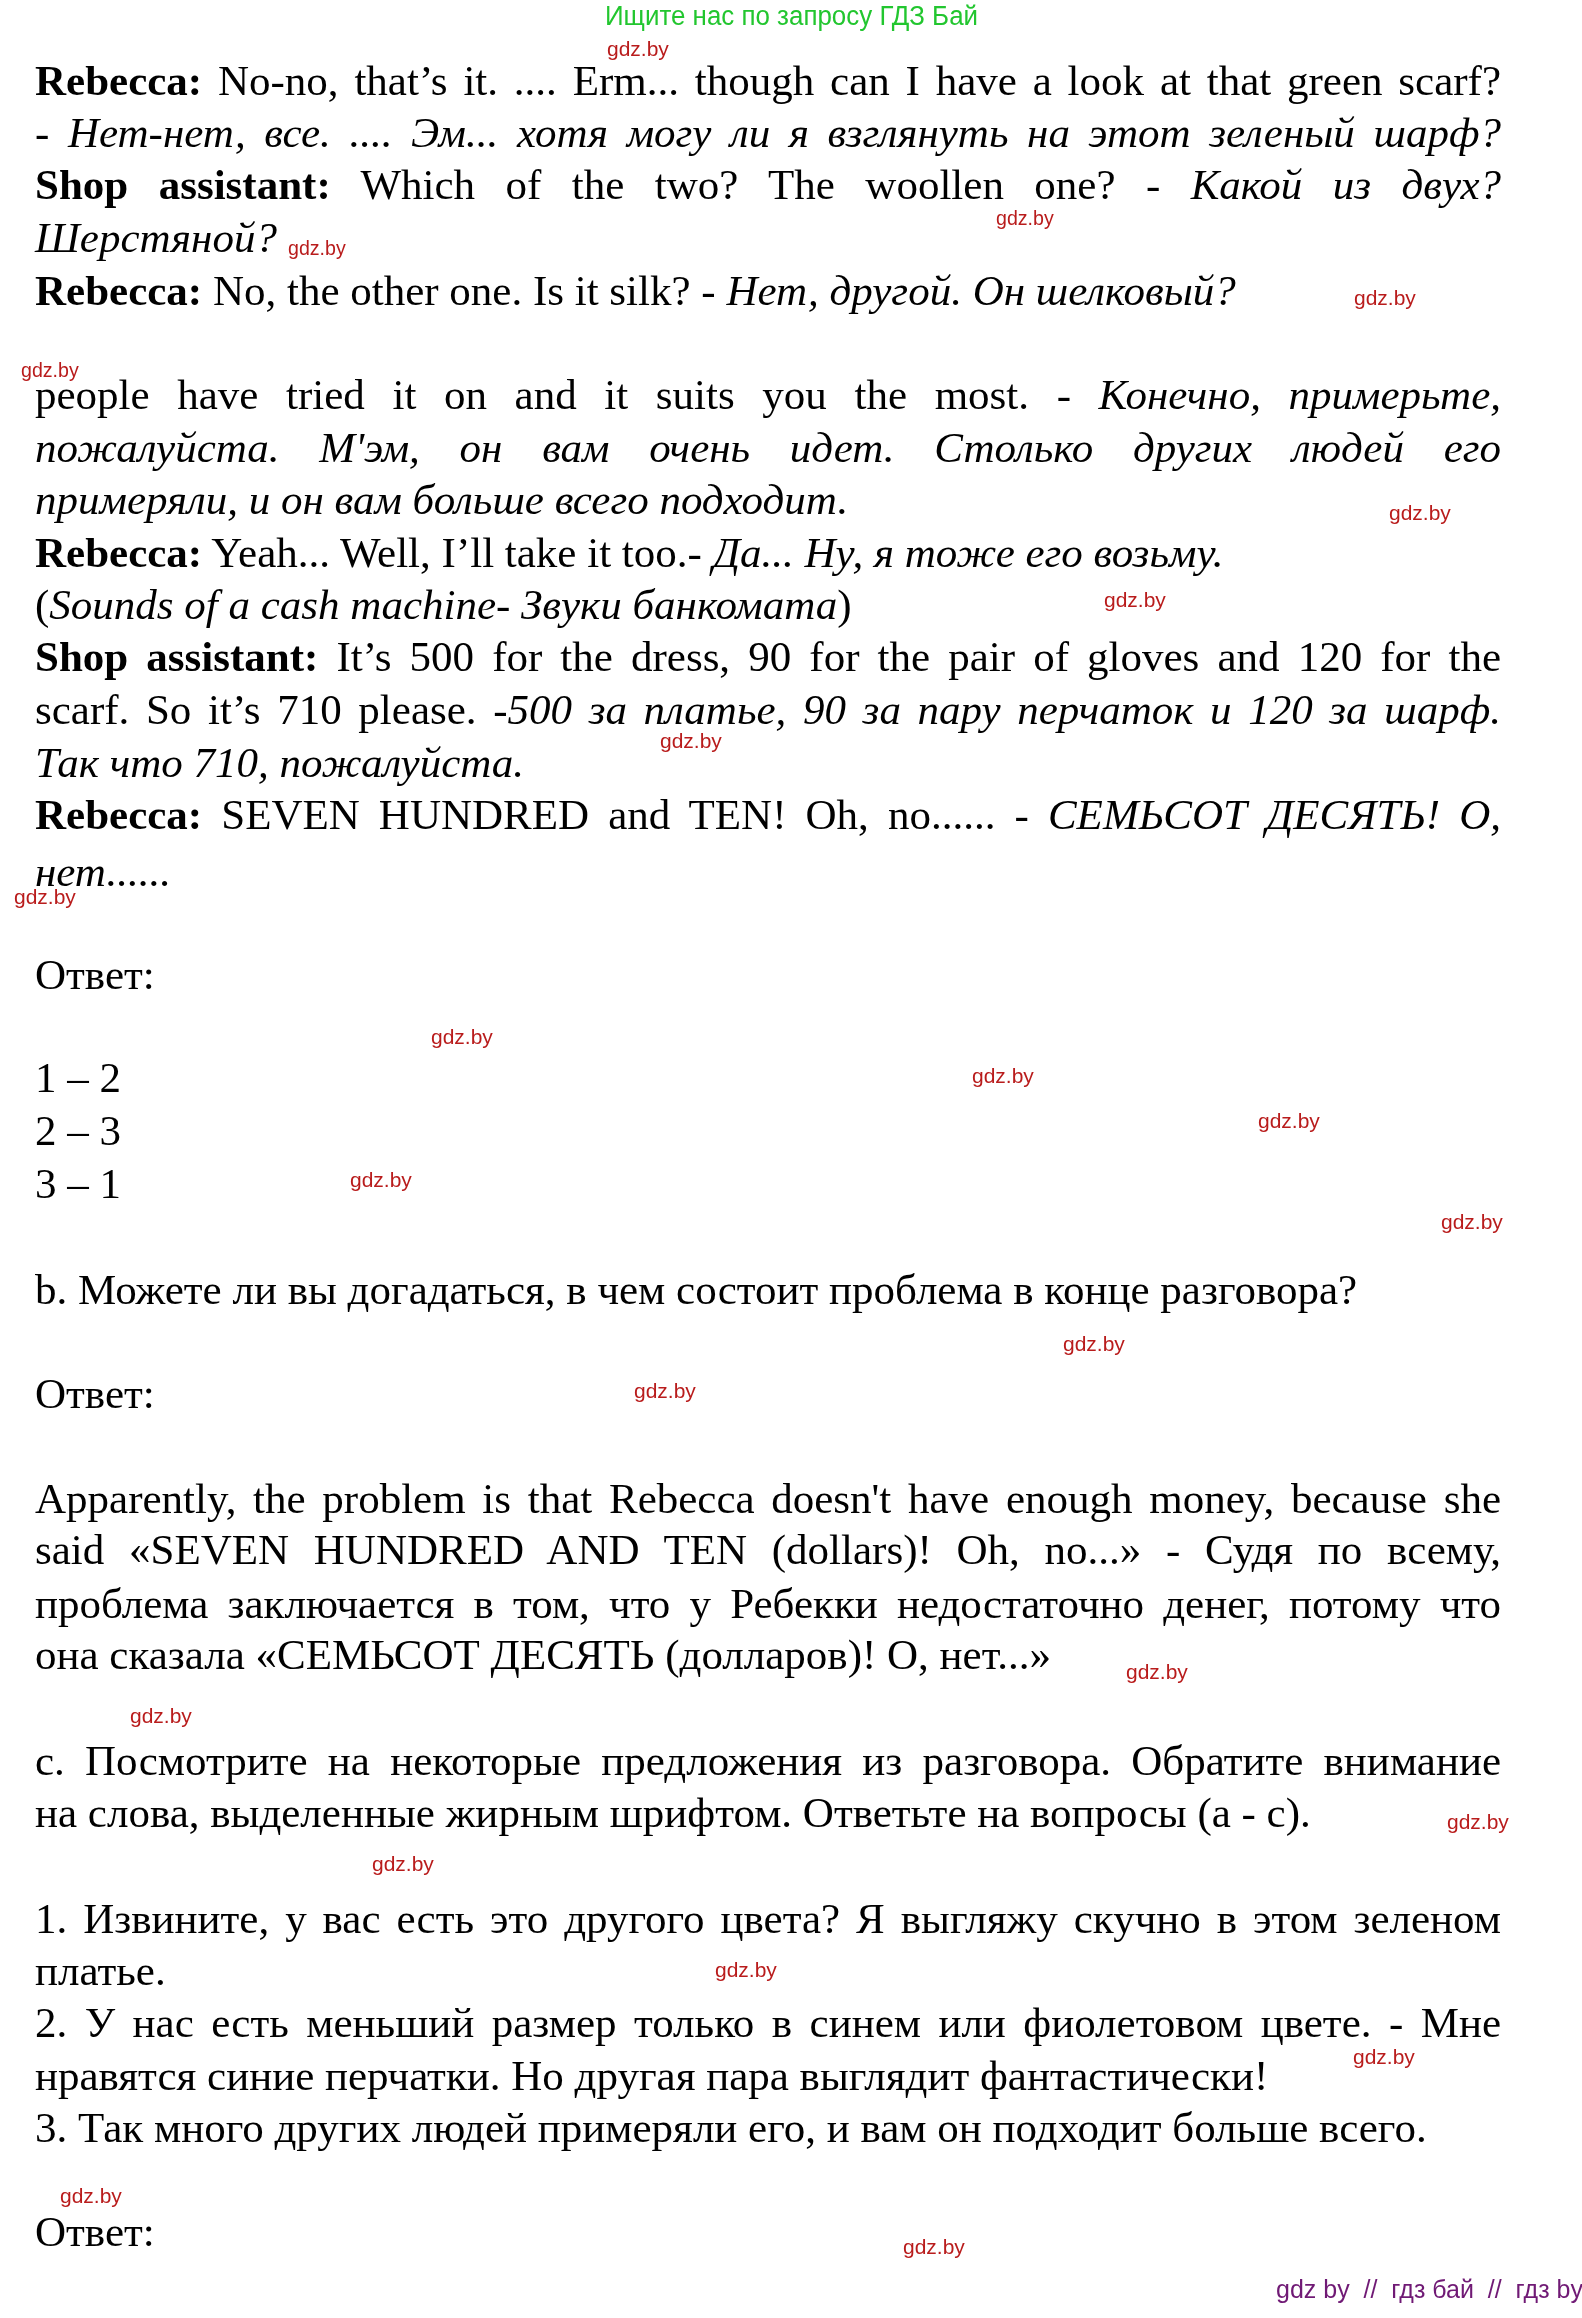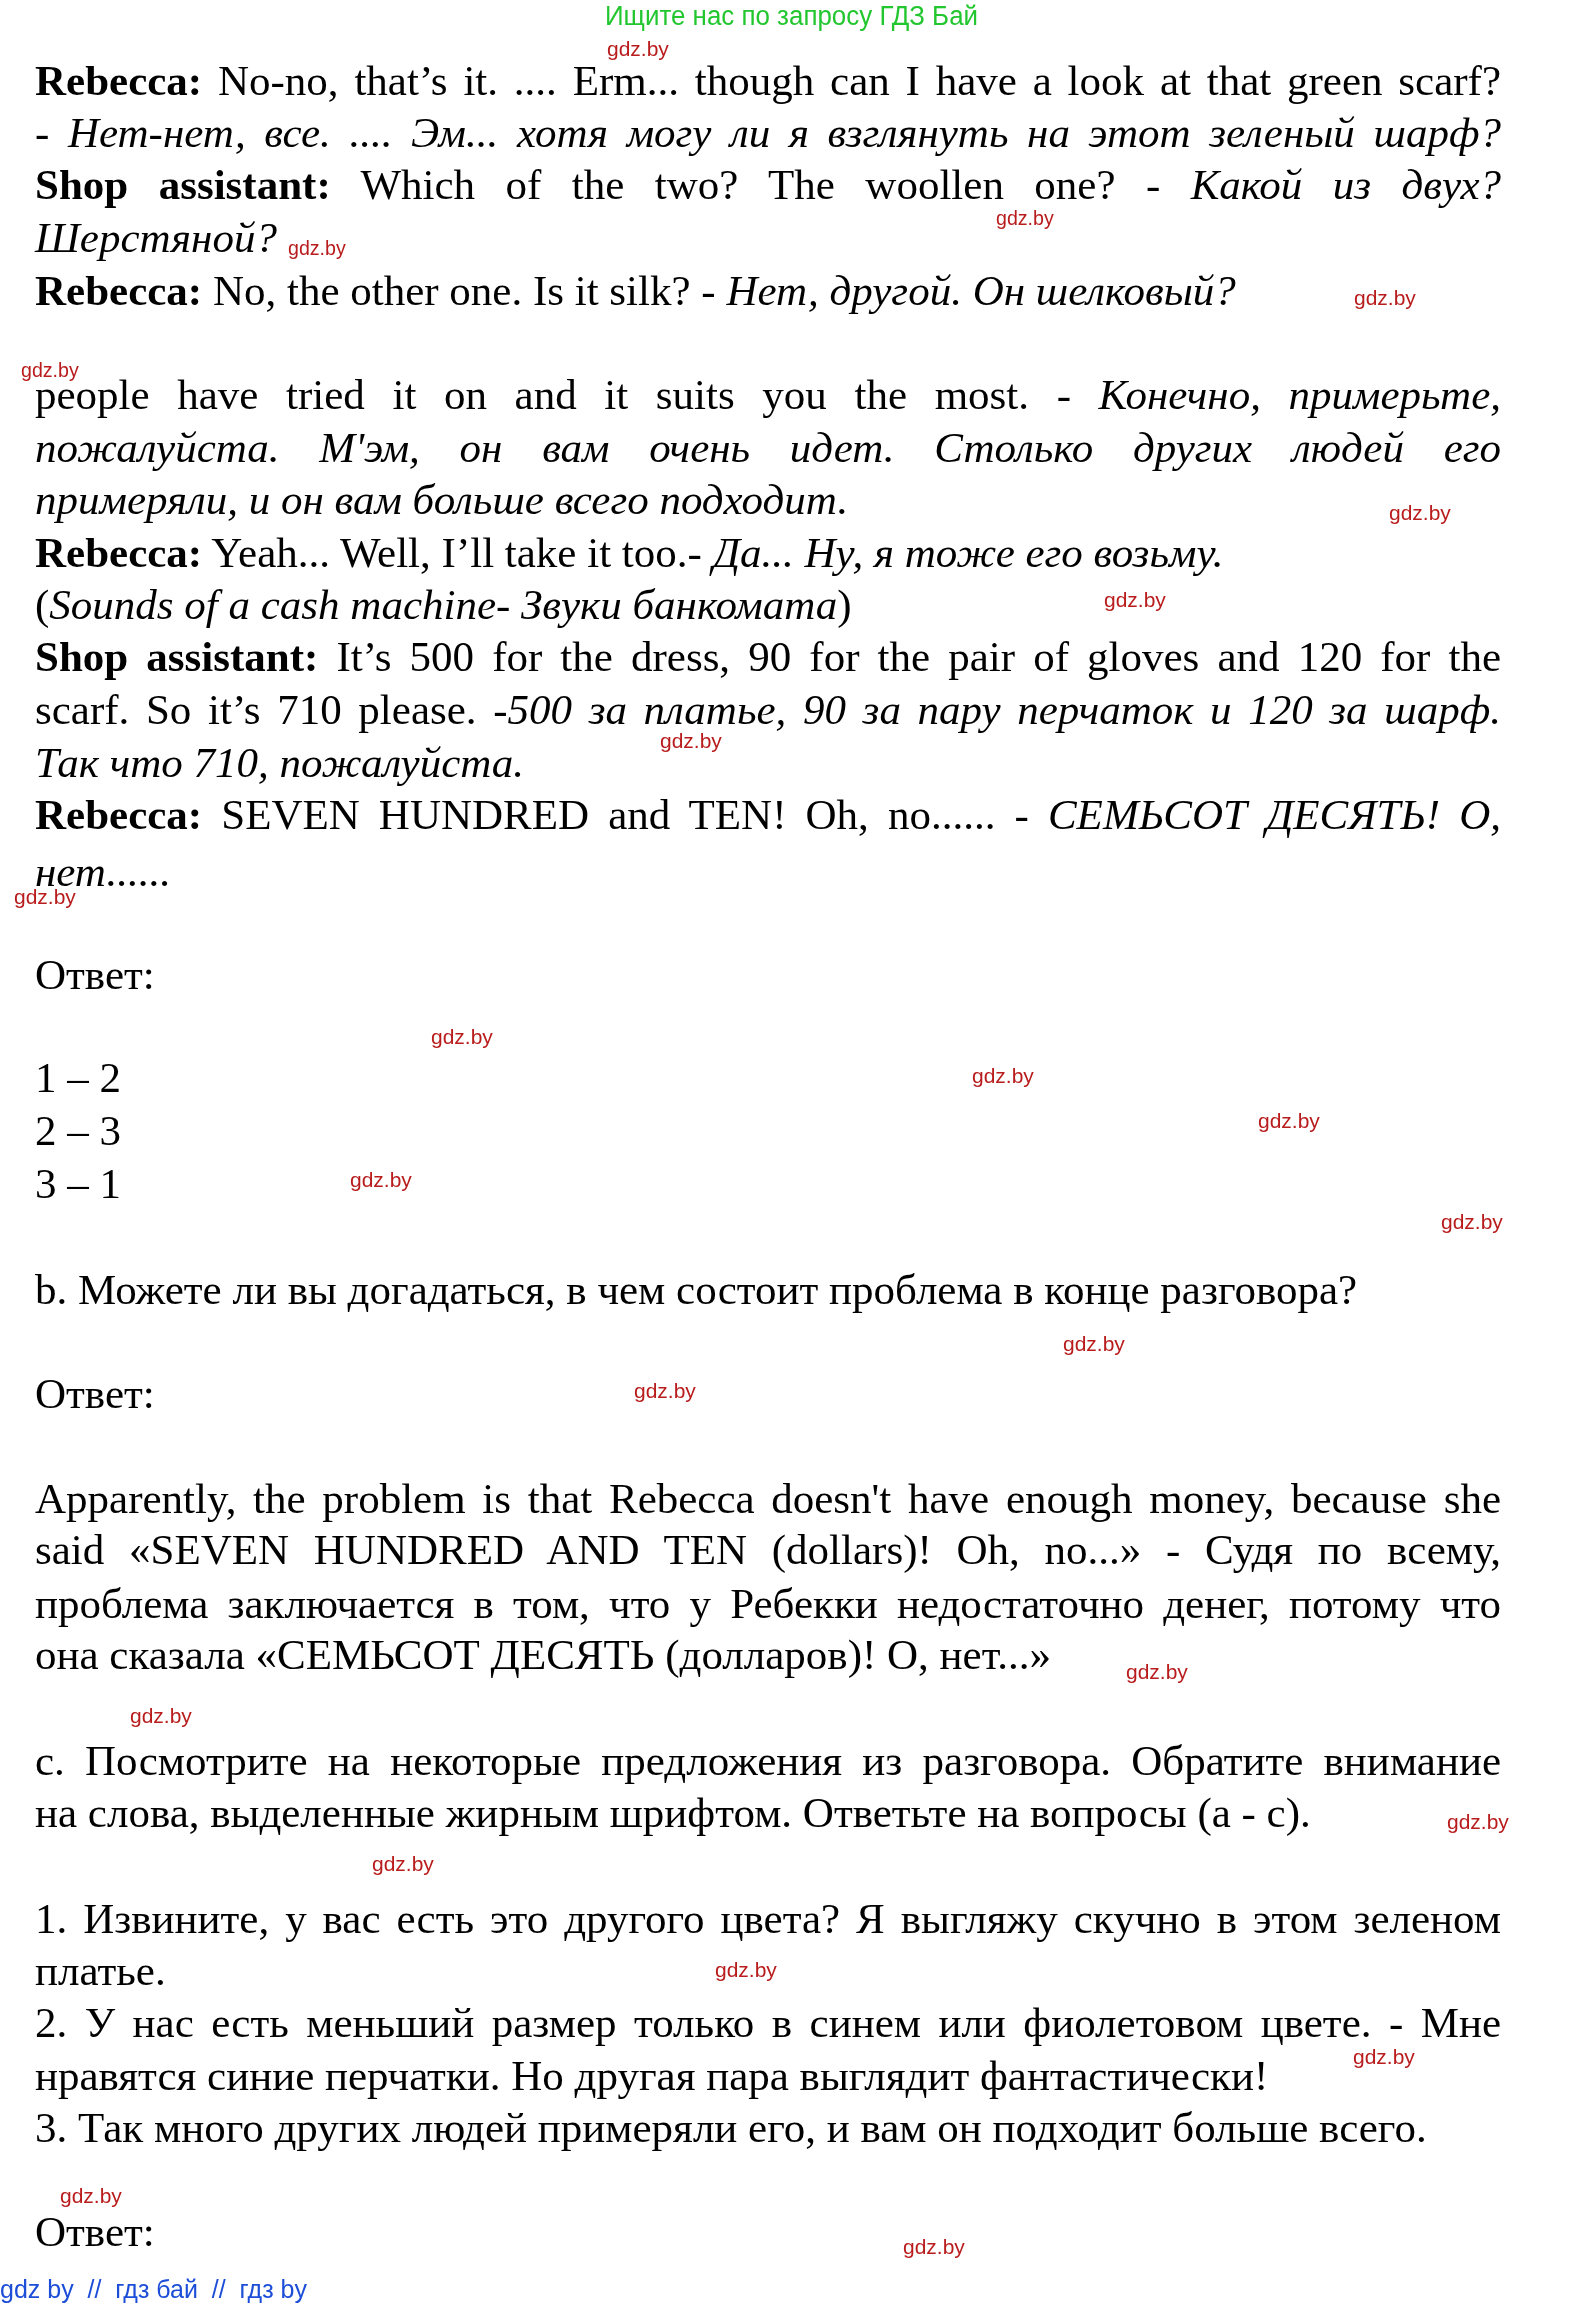--- a/index.html
+++ b/index.html
@@ -4,23 +4,23 @@
   <style>
     html, body { margin: 0; padding: 0; background: #ffffff; }
     body { width: 1583px; height: 2319px; position: relative; overflow: hidden; }
     .page { position: absolute; left: 0; top: 0; width: 1490px; height: 2319px; background: #fff; }
     .banner {
       position: absolute; left: 0; top: 1.6px; width: 1583px; text-align: center;
       font-family: "Liberation Sans", sans-serif; font-size: 27px; line-height: 28px;
       color: #22c62f; transform: scaleX(0.96);
     }
     .footer {
-      position: absolute; left: 0; top: 2275px; width: 1583px; text-align: left;
+      position: absolute; left: 0; top: 2275px; width: 1583px; text-align: right;
       font-family: "Liberation Sans", sans-serif; font-size: 25px; line-height: 28px;
-      color: #1d4ed8; white-space: pre;
+      color: #701a75; white-space: pre;
     }
     .ln {
       position: absolute; left: 35px; width: 1466px;
       font-family: "Liberation Serif", serif; font-size: 43px; line-height: 43px;
       color: #000; white-space: nowrap;
     }
     .ln.j { text-align: justify; text-align-last: justify; white-space: normal; }
     .b { font-weight: bold; }
     .i { font-style: italic; }
     .wm {

